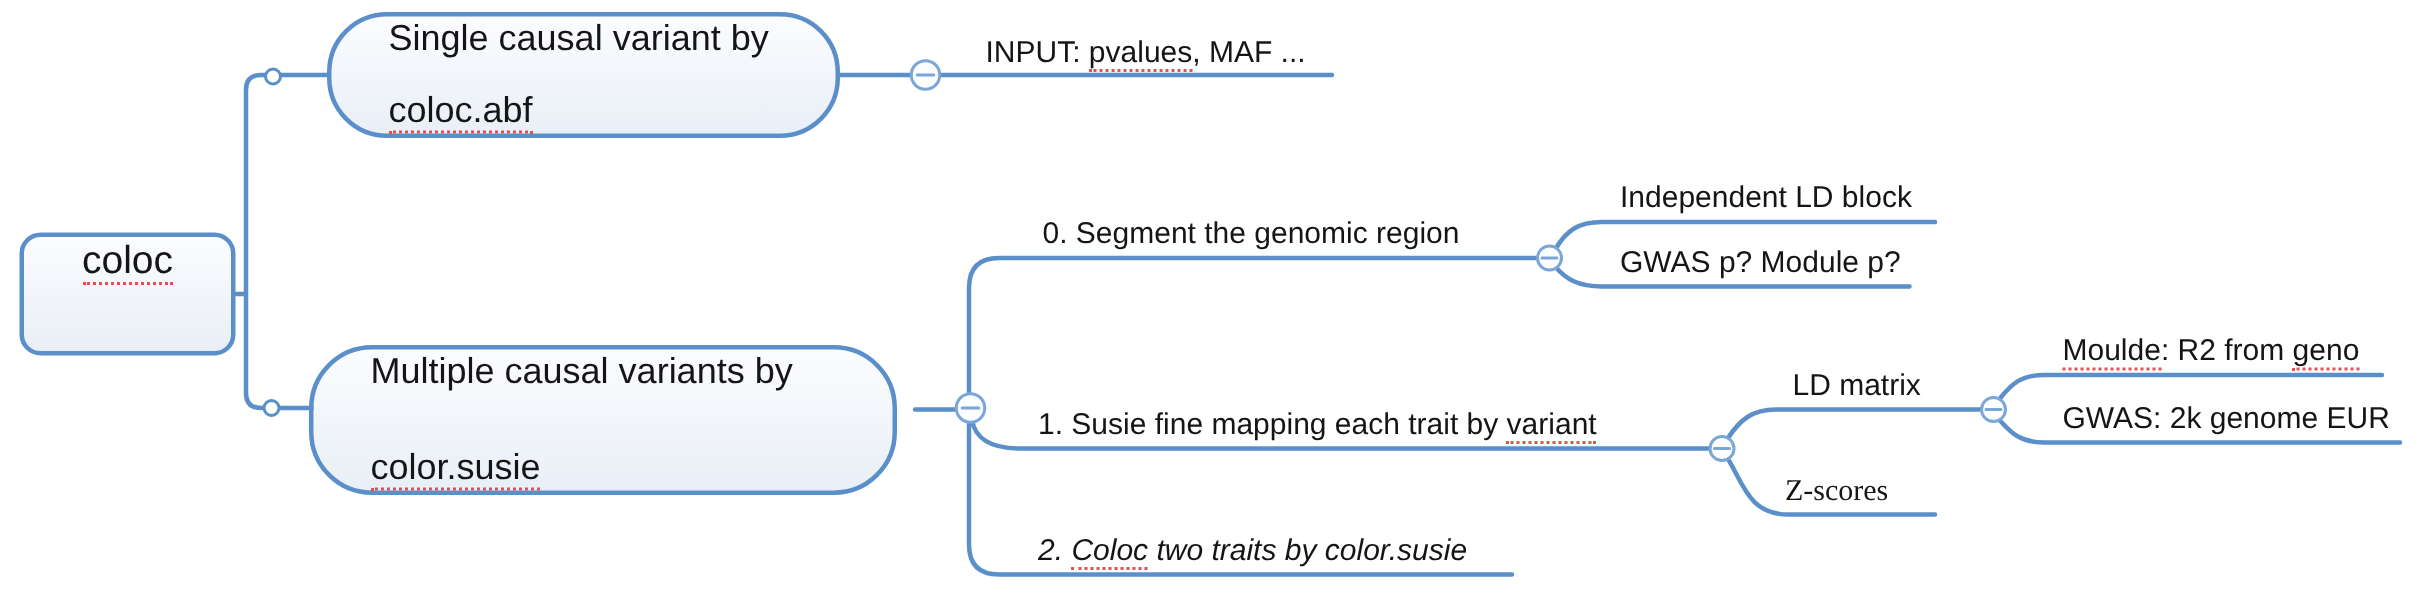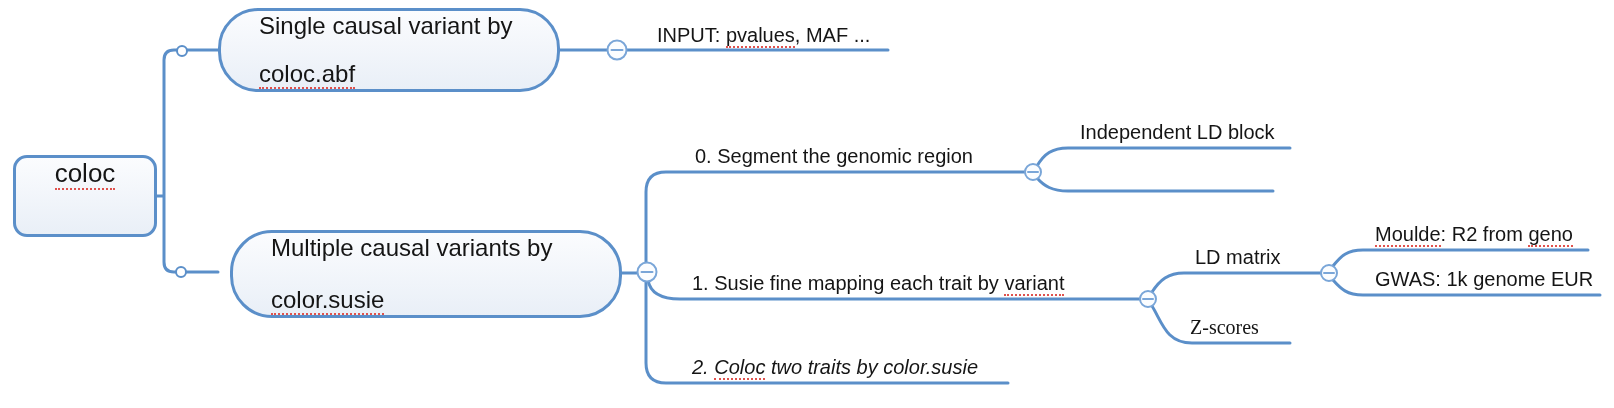--- a/index.html
+++ b/index.html
@@ -85,37 +85,38 @@
 
   <div class="node root" style="left:13px;top:155px;width:144px;height:82px;border-radius:14px;">
     <span class="sp">coloc</span>
   </div>
 
   <div class="node" style="left:218px;top:8px;width:342px;height:84px;border-radius:40px;padding-left:38px;">
     <span>Single causal variant by</span>
     <span><span class="sp">coloc.abf</span></span>
   </div>
 
-  <div class="node" style="left:230px;top:230px;width:392px;height:88px;border-radius:42px;padding-left:38px;">
+  <div class="node" style="left:206px;top:230px;width:392px;height:100px;border-radius:42px;padding-left:38px;">
     <span>Multiple causal variants by</span>
     <span><span class="sp">color.susie</span></span>
   </div>
 
   <div class="label" style="left:657px;top:24px;"><span>INPUT: </span><span class="sp">pvalues</span><span>, MAF ...</span></div>
 
   <div class="label" style="left:695px;top:145px;"><span>0. Segment the genomic region</span></div>
 
   <div class="label" style="left:1080px;top:121px;"><span>Independent LD block</span></div>
 
+  <div class="label" style="left:1080px;top:164px;"><span>GWAS p? Module p?</span></div>
 
   <div class="label" style="left:692px;top:272px;"><span>1. Susie fine mapping each trait by </span><span class="sp">variant</span></div>
 
   <div class="label" style="left:1195px;top:246px;"><span>LD matrix</span></div>
 
   <div class="label" style="left:1190px;top:316px;font-family:Liberation Serif, serif;"><span>Z-scores</span></div>
 
   <div class="label" style="left:1375px;top:223px;"><span class="sp">Moulde</span><span>: R2 from </span><span class="sp">geno</span></div>
 
-  <div class="label" style="left:1375px;top:268px;"><span>GWAS: 1k genome EUR</span></div>
+  <div class="label" style="left:1375px;top:268px;"><span>GWAS: 2k genome EUR</span></div>
 
   <div class="label" style="left:692px;top:356px;font-style:italic;"><span>2. </span><span class="sp">Coloc</span><span> two traits by color.susie</span></div>
 
 </div>
 
 </body></html>

